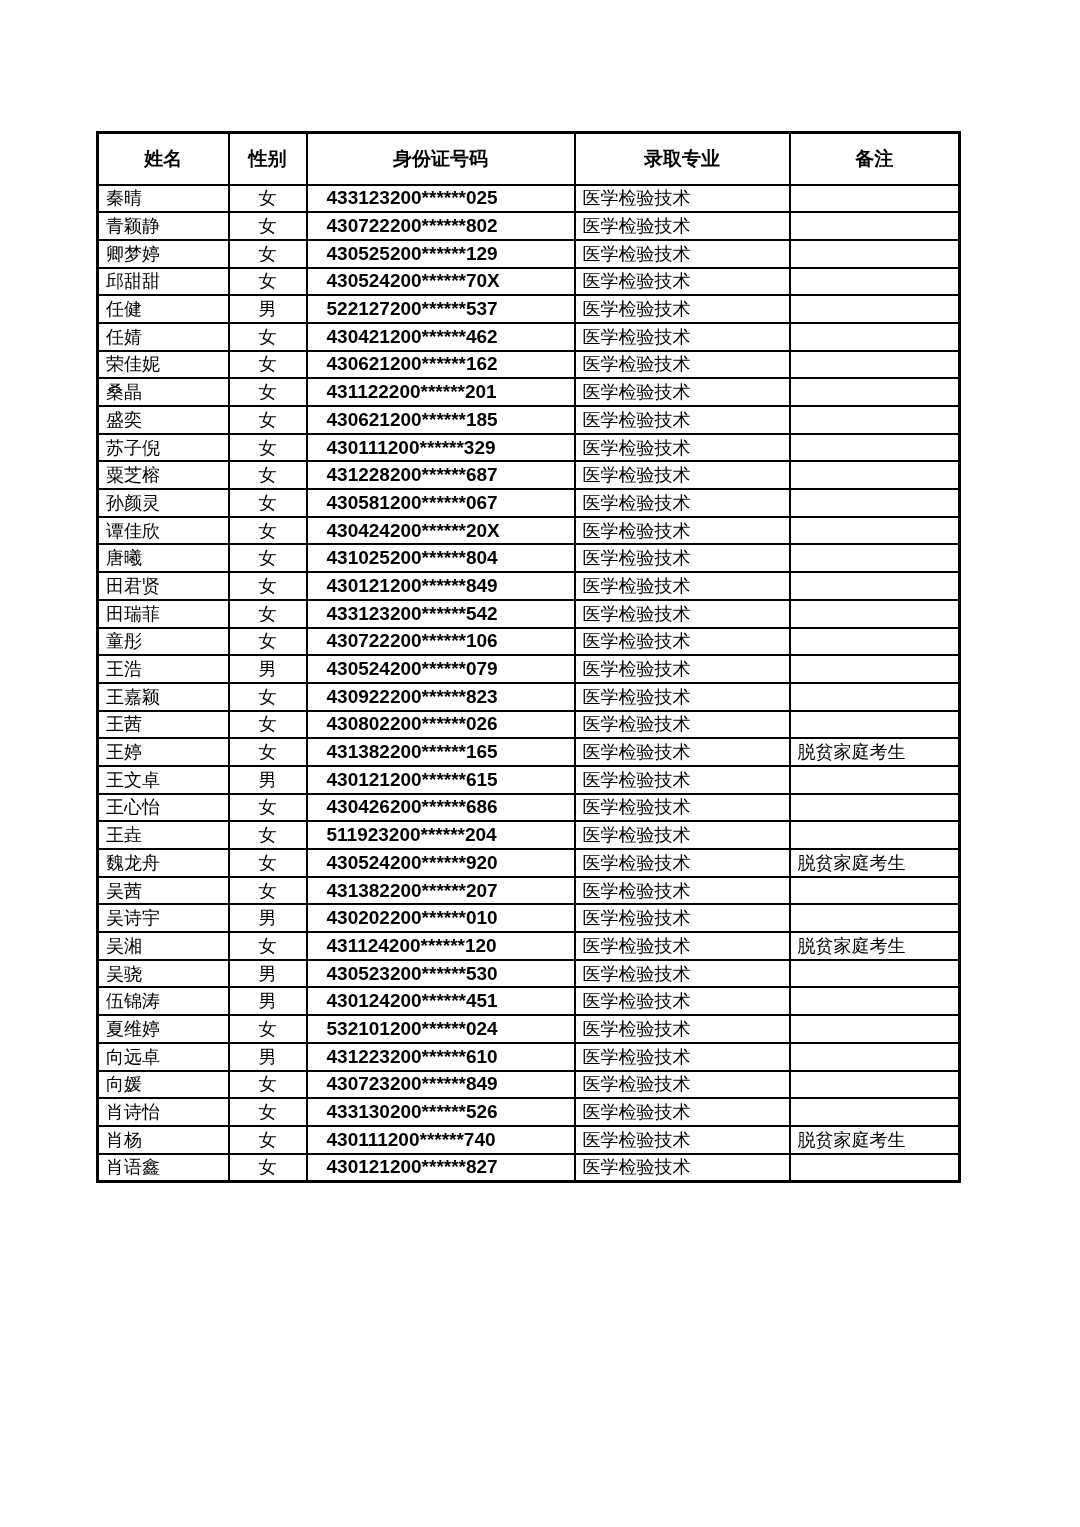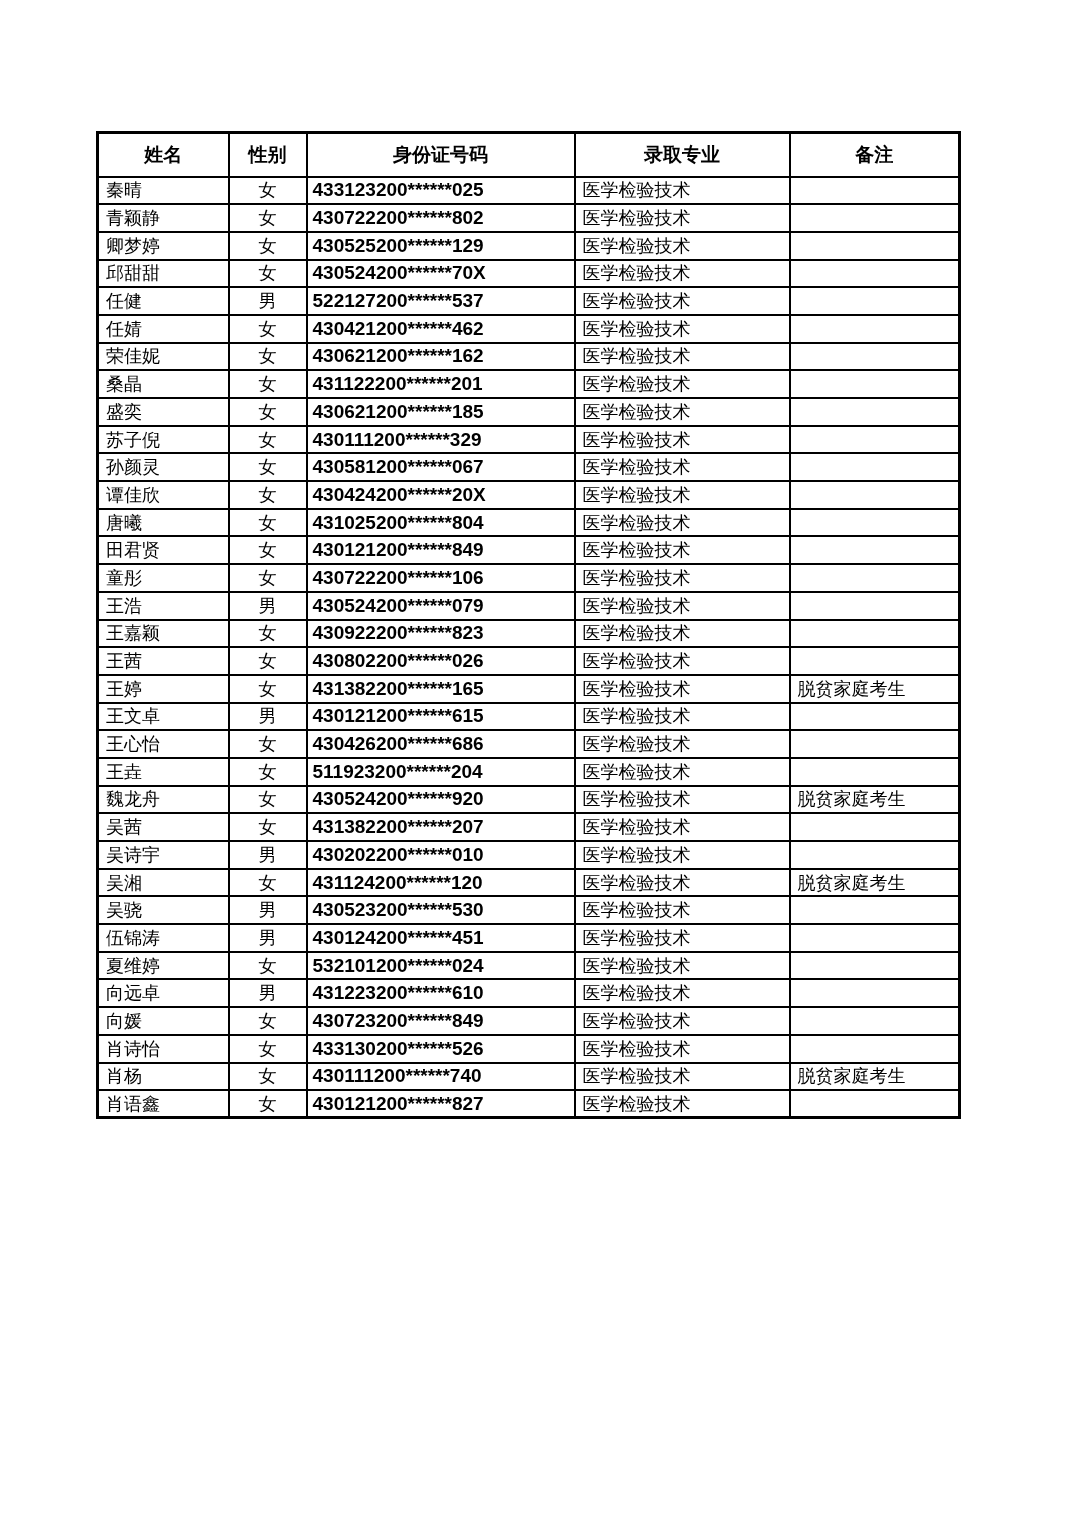--- a/index.html
+++ b/index.html
@@ -27,41 +27,41 @@
   }
   .admission-table th,
   .admission-table td {
     border: 2px solid #000000;
     vertical-align: middle;
     overflow: hidden;
     white-space: nowrap;
     box-sizing: border-box;
   }
   .admission-table th {
-    height: 44px;
+    height: 52px;
     font-size: 19px;
     font-weight: bold;
     text-align: center;
     font-family: "Liberation Serif", "DejaVu Serif", serif;
   }
   .admission-table td {
     height: 27.7px;
     font-size: 18px;
     padding: 0 0 0 7px;
     text-align: left;
   }
   .admission-table td.cell-gender {
     text-align: center;
     padding: 0;
   }
   .admission-table td.cell-id {
     font-family: "Liberation Sans", "DejaVu Sans", sans-serif;
     font-weight: 700;
     font-size: 19px;
-    padding-left: 5px;
+    padding-left: 19px;
     letter-spacing: 0px;
   }
   col.col-name   { width: 131px; }
   col.col-gender { width: 78px; }
   col.col-id     { width: 268px; }
   col.col-major  { width: 215px; }
   col.col-remark { width: 170px; }
 </style>
 </head>
 <body>
@@ -158,20 +158,27 @@
   </tr>
 
   <tr>
     <td class="cell-name">苏子倪</td>
     <td class="cell-gender">女</td>
     <td class="cell-id">430111200******329</td>
     <td class="cell-major">医学检验技术</td>
     <td class="cell-remark"></td>
   </tr>
 
+  <tr>
+    <td class="cell-name">粟芝榕</td>
+    <td class="cell-gender">女</td>
+    <td class="cell-id">431228200******687</td>
+    <td class="cell-major">医学检验技术</td>
+    <td class="cell-remark"></td>
+  </tr>
 
   <tr>
     <td class="cell-name">孙颜灵</td>
     <td class="cell-gender">女</td>
     <td class="cell-id">430581200******067</td>
     <td class="cell-major">医学检验技术</td>
     <td class="cell-remark"></td>
   </tr>
 
   <tr>
@@ -193,20 +200,27 @@
 
 
   <tr>
     <td class="cell-name">田君贤</td>
     <td class="cell-gender">女</td>
     <td class="cell-id">430121200******849</td>
     <td class="cell-major">医学检验技术</td>
     <td class="cell-remark"></td>
   </tr>
 
+  <tr>
+    <td class="cell-name">田瑞菲</td>
+    <td class="cell-gender">女</td>
+    <td class="cell-id">433123200******542</td>
+    <td class="cell-major">医学检验技术</td>
+    <td class="cell-remark"></td>
+  </tr>
 
   <tr>
     <td class="cell-name">童彤</td>
     <td class="cell-gender">女</td>
     <td class="cell-id">430722200******106</td>
     <td class="cell-major">医学检验技术</td>
     <td class="cell-remark"></td>
   </tr>
 
   <tr>

